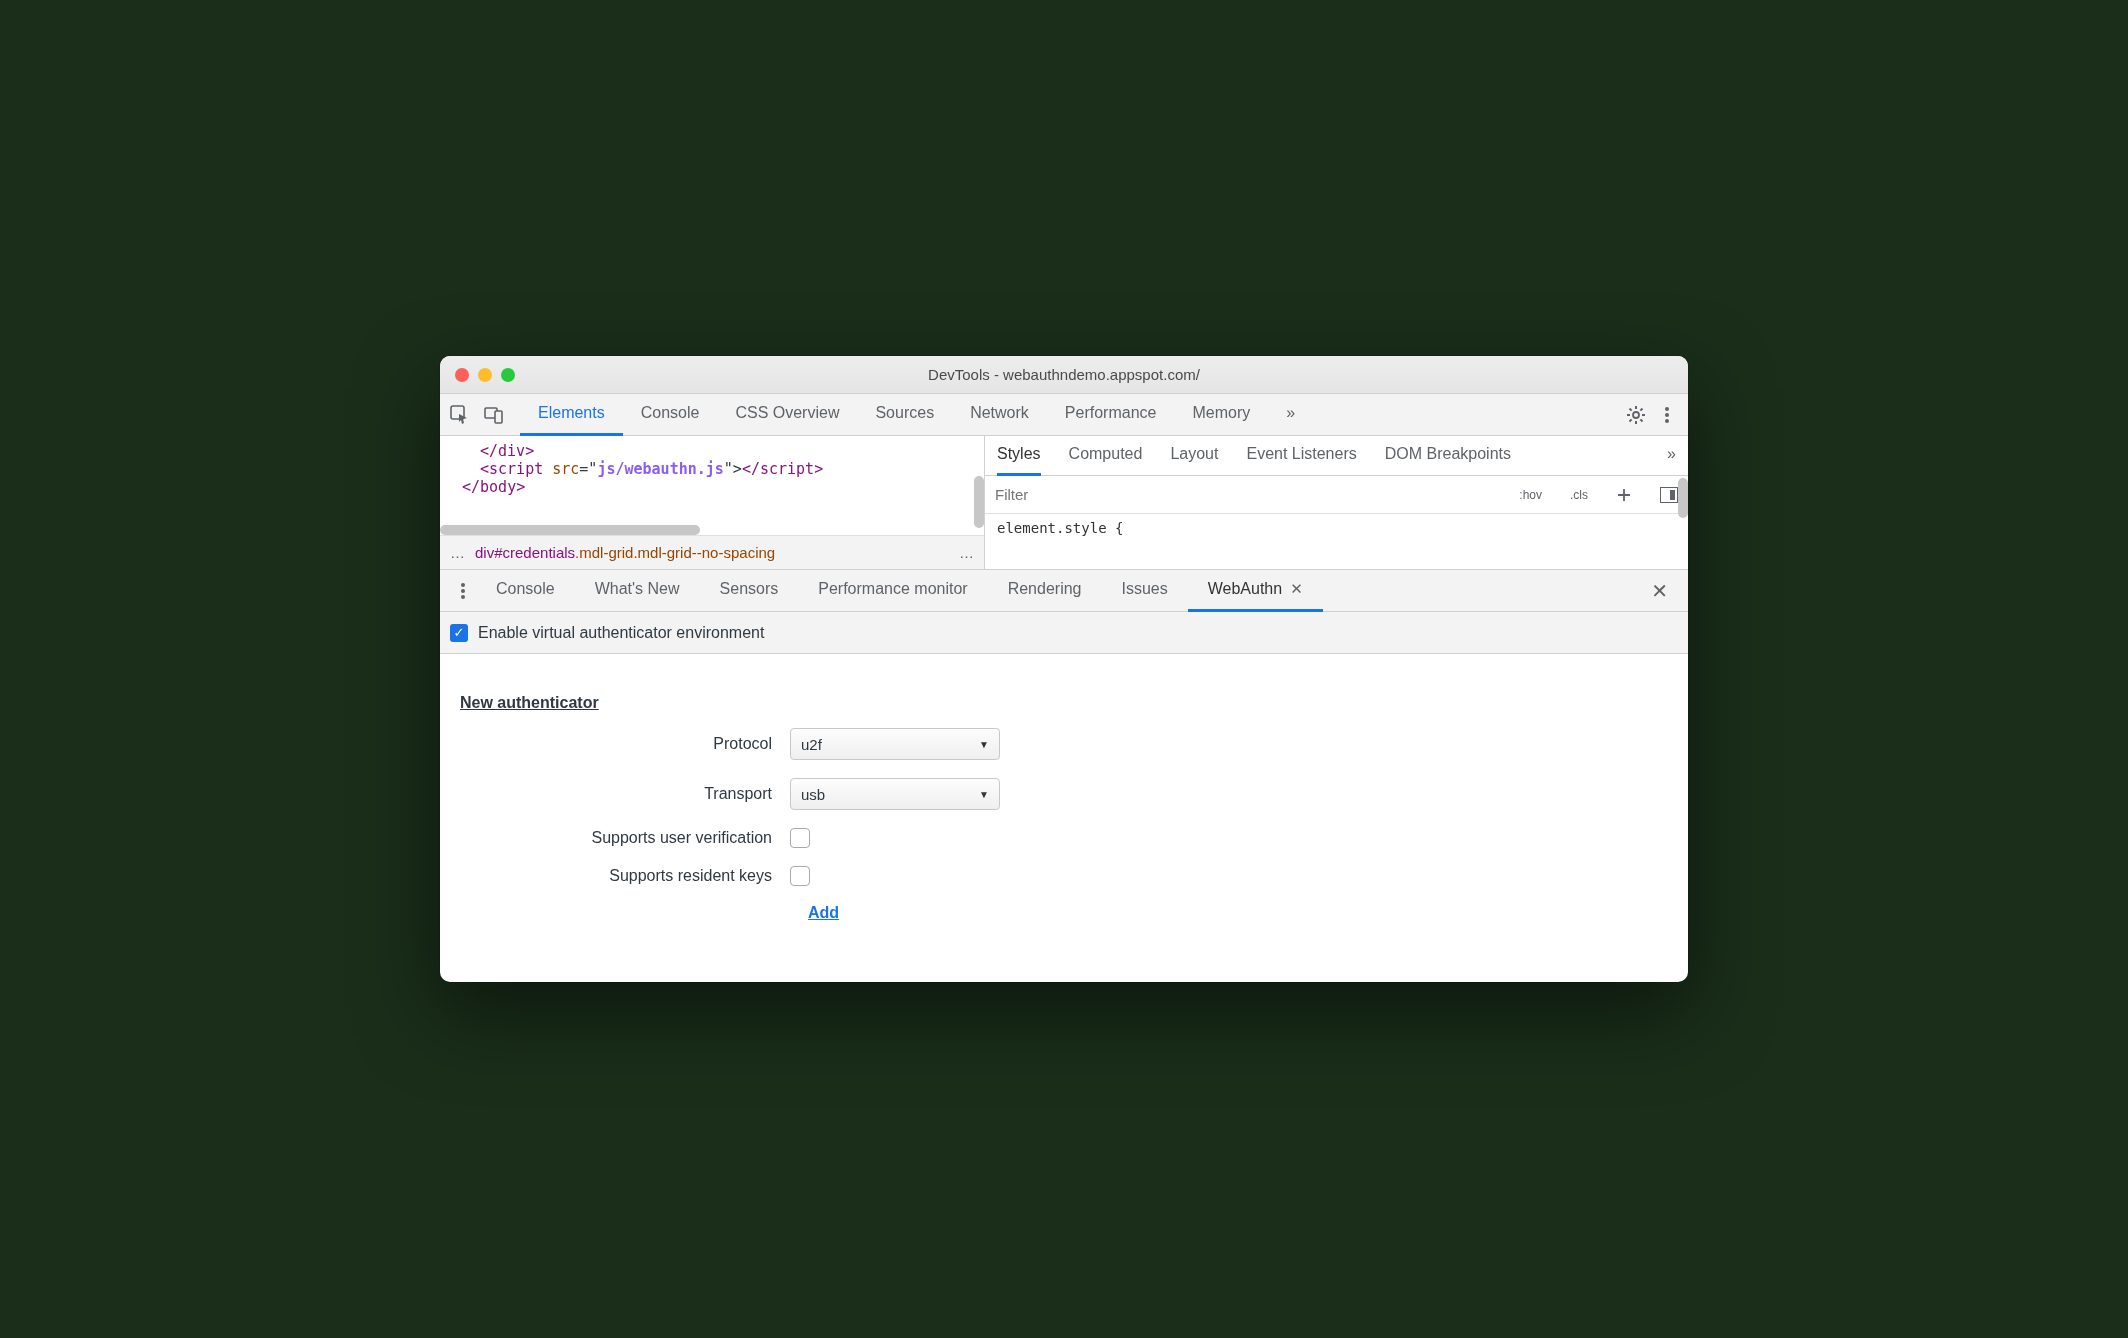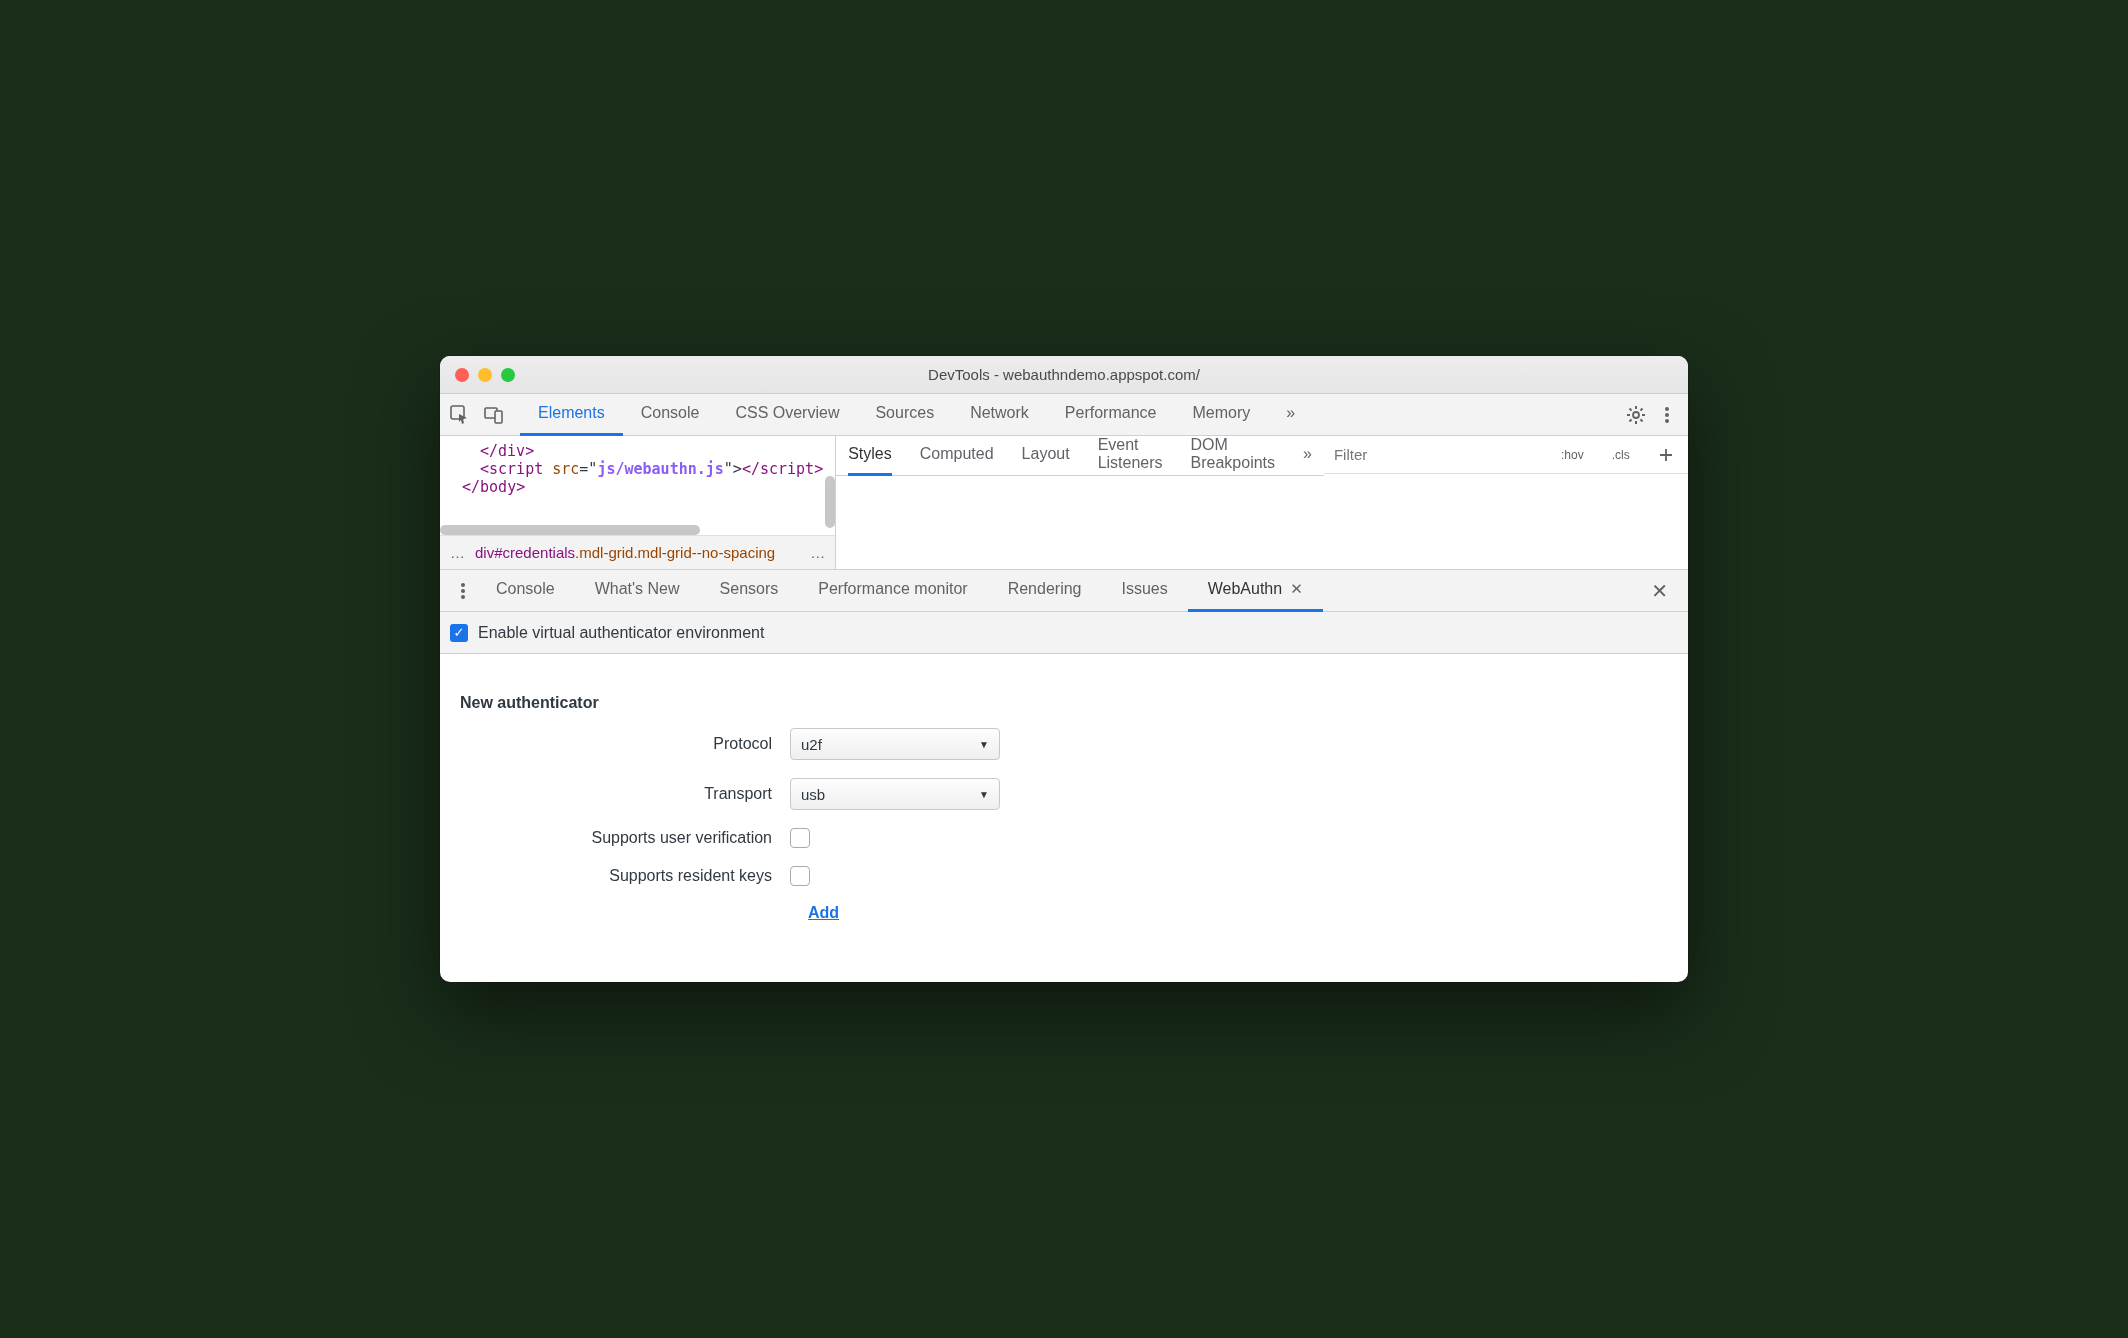--- a/index.html
+++ b/index.html
@@ -138,21 +138,21 @@
   padding: 0 10px;
   font-size: 15px;
   gap: 10px;
 }
 .bc-ellipsis { color: #5f6368; }
 .bc-path .tagname { color: #881280; }
 .bc-path .classname { color: #994500; }
 .split-right {
   flex: 1;
   display: flex;
-  flex-direction: row;
+  flex-direction: column;
   position: relative;
 }
 .side-tabs {
   height: 40px;
   display: flex;
   align-items: center;
   padding: 0 12px;
   border-bottom: 1px solid #d0d0d0;
   gap: 28px;
 }
@@ -255,20 +255,21 @@
   font-size: 13px;
 }
 .webauthn-body {
   padding: 40px 20px 60px;
   font-size: 16px;
 }
 .section-title {
   font-weight: 600;
   margin-bottom: 16px;
   color: #303942;
+  text-decoration: underline;
 }
 .form-row {
   display: flex;
   align-items: center;
   margin-bottom: 18px;
 }
 .form-label {
   width: 330px;
   text-align: right;
   padding-right: 18px;

